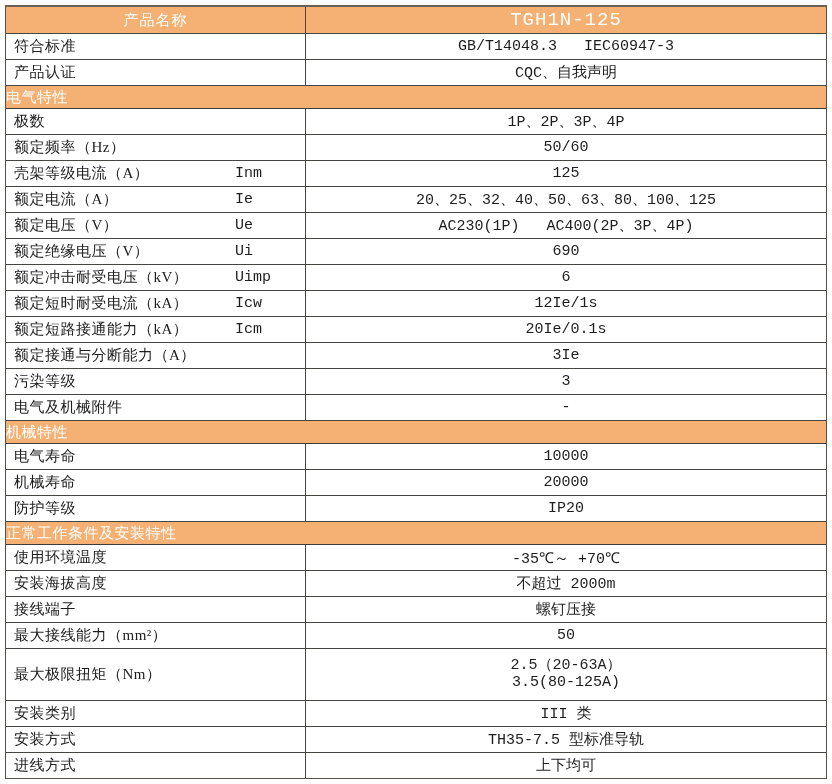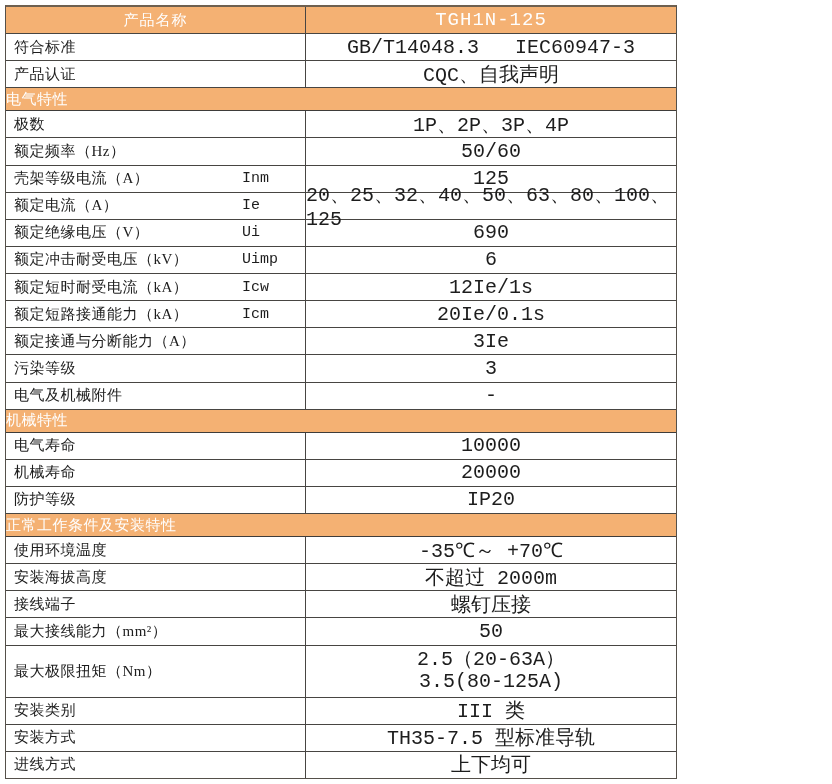--- a/index.html
+++ b/index.html
@@ -2,48 +2,48 @@
 <html><head>
 <meta charset="utf-8">
 <style>
   html,body{margin:0;padding:0;}
   body{
     width:832px;height:784px;background:#ffffff;
     font-family:"Liberation Serif","DejaVu Serif",serif;
     color:#1d1d1d;position:relative;overflow:hidden;
   }
   .spec-table{
-    position:absolute;left:5px;top:5px;width:672px;height:774px;
+    position:absolute;left:5px;top:5px;width:822px;height:774px;
     box-sizing:border-box;
     border:1px solid #55504a;border-top:2px solid #6e6050;
     display:flex;flex-direction:column;background:#ffffff;
   }
   .row{
     display:flex;flex:1 1 0;min-height:0;
     border-bottom:1px solid #474542;box-sizing:border-box;
   }
   .row:last-child{border-bottom:none;justify-content:center;}
   .row-header{flex:0 0 27px;background:#F4B173;color:#fefefe;}
   .row-section{flex:0 0 23px;background:#F4B173;color:#fefefe;border-bottom:1px solid #3e3c3a;}
   .row-tall{flex:0 0 52px;}
   .cell-label{
     flex:0 0 300px;box-sizing:border-box;
     border-right:1px solid #474542;
     display:flex;align-items:center;padding-left:8px;
     position:relative;font-size:15px;letter-spacing:0.5px;
   }
   .row-header .cell-label{justify-content:center;padding-left:0;letter-spacing:1px;}
   .symbol{
-    position:absolute;left:236px;
+    position:absolute;left:229px;
     font-family:"Liberation Mono","DejaVu Sans Mono",monospace;
     font-size:15px;letter-spacing:0;
   }
   .cell-value{
     flex:1 1 auto;display:flex;align-items:center;justify-content:center;
-    font-size:20px;white-space:pre-wrap;
+    font-size:15px;white-space:pre-wrap;
     font-family:"Liberation Mono","DejaVu Sans Mono","Liberation Serif",monospace;
   }
   .row-header .cell-value{font-size:19px;letter-spacing:1px;}
   .row-tall .cell-value{flex-direction:column;justify-content:center;align-items:center;}
   .row-tall .cell-value div{line-height:1.1;}
   .section-cell{
     flex:1 1 auto;display:flex;align-items:center;
     padding-left:0;font-size:15px;letter-spacing:0.5px;
   }
 </style>
@@ -98,20 +98,27 @@
   </div>
 
   <div class="row">
     <div class="cell-label">
         <span>额定电流（A）</span>
         <span class="symbol">Ie</span>
       </div>
     <div class="cell-value">20、25、32、40、50、63、80、100、125</div>
   </div>
 
+  <div class="row">
+    <div class="cell-label">
+        <span>额定电压（V）</span>
+        <span class="symbol">Ue</span>
+      </div>
+    <div class="cell-value">AC230(1P)   AC400(2P、3P、4P)</div>
+  </div>
 
   <div class="row">
     <div class="cell-label">
         <span>额定绝缘电压（V）</span>
         <span class="symbol">Ui</span>
       </div>
     <div class="cell-value">690</div>
   </div>
 
   <div class="row">

